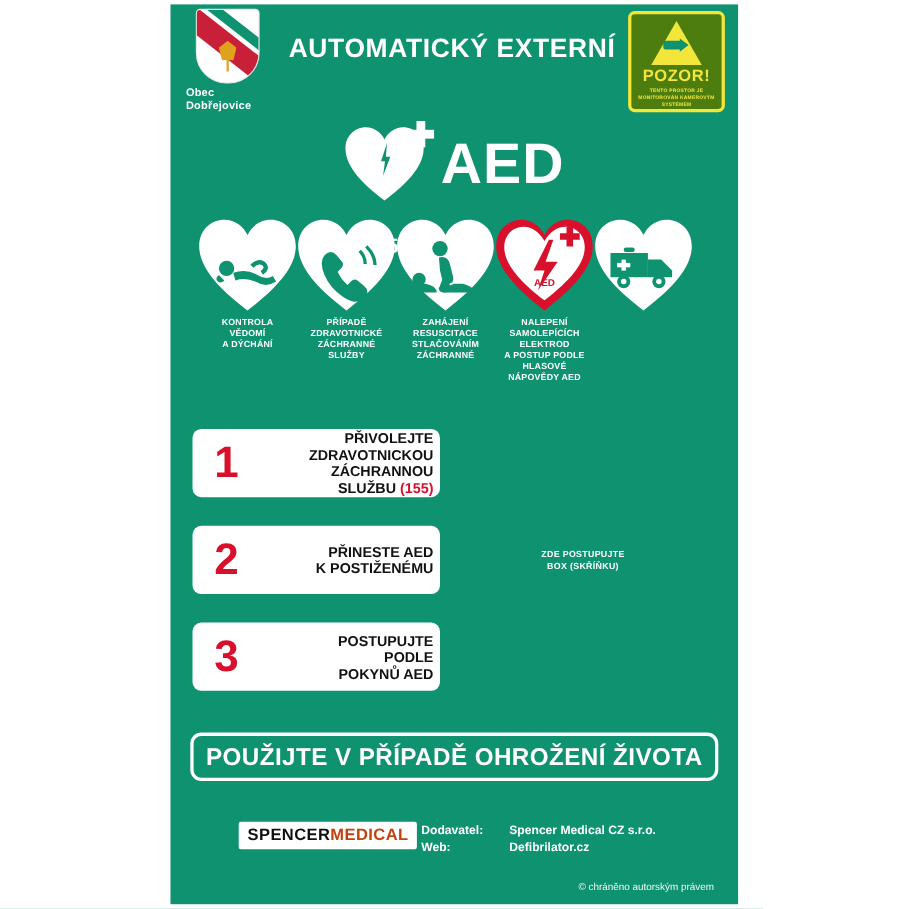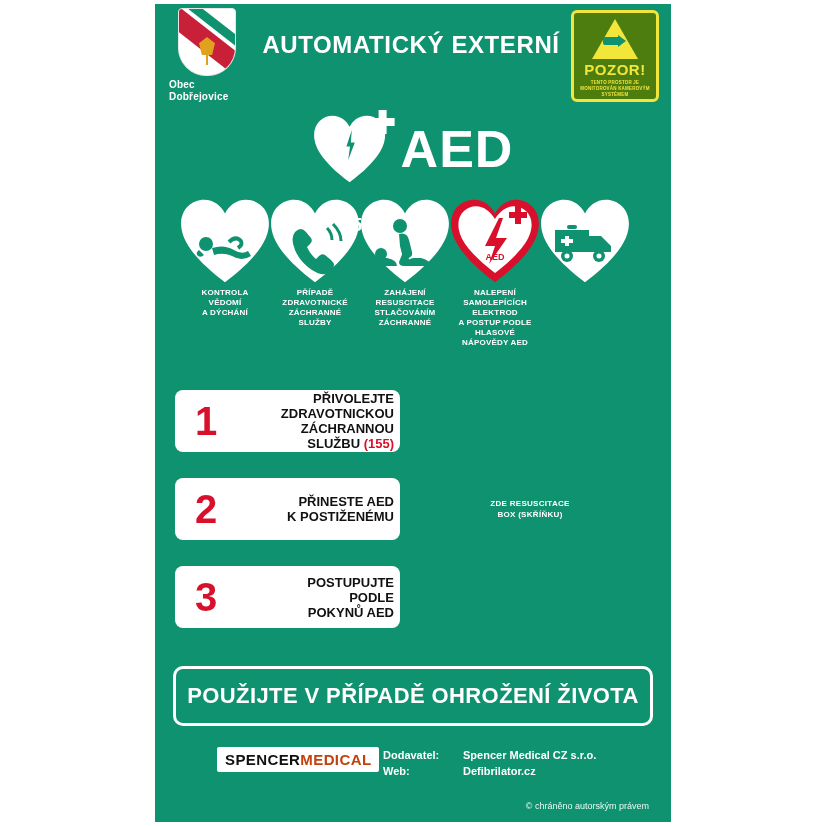--- a/index.html
+++ b/index.html
@@ -312,21 +312,21 @@
     line-height: 11px;
     letter-spacing: 0.3px;
   }
 
   
   .banner {
     position: absolute;
     left: 18px;
     top: 662px;
     width: 480px;
-    height: 60px;
+    height: 44px;
     border: 3px solid #ffffff;
     border-radius: 10px;
     box-sizing: border-box;
     display: flex;
     align-items: center;
     justify-content: center;
     font-size: 22px;
     font-weight: bold;
     letter-spacing: 0.4px;
   }
@@ -550,21 +550,21 @@
     <div class="instr" style="top:176px;">
       <div class="num">3</div>
       <div class="txt">
         <div>POSTUPUJTE</div>
         <div>PODLE</div>
         <div>POKYNŮ AED</div>
       </div>
     </div>
 
     <div class="mount-note">
-      <div>ZDE RESUSCITACE</div>
+      <div>ZDE POSTUPUJTE</div>
       <div>BOX (SKŘÍŇKU)</div>
     </div>
   </div>
 
   <div class="banner">POUŽIJTE V PŘÍPADĚ OHROŽENÍ ŽIVOTA</div>
 
   <div class="footer">
     <div class="brand">
       <span class="b1">SPENCER</span><span class="b2">MEDICAL</span>
     </div>

